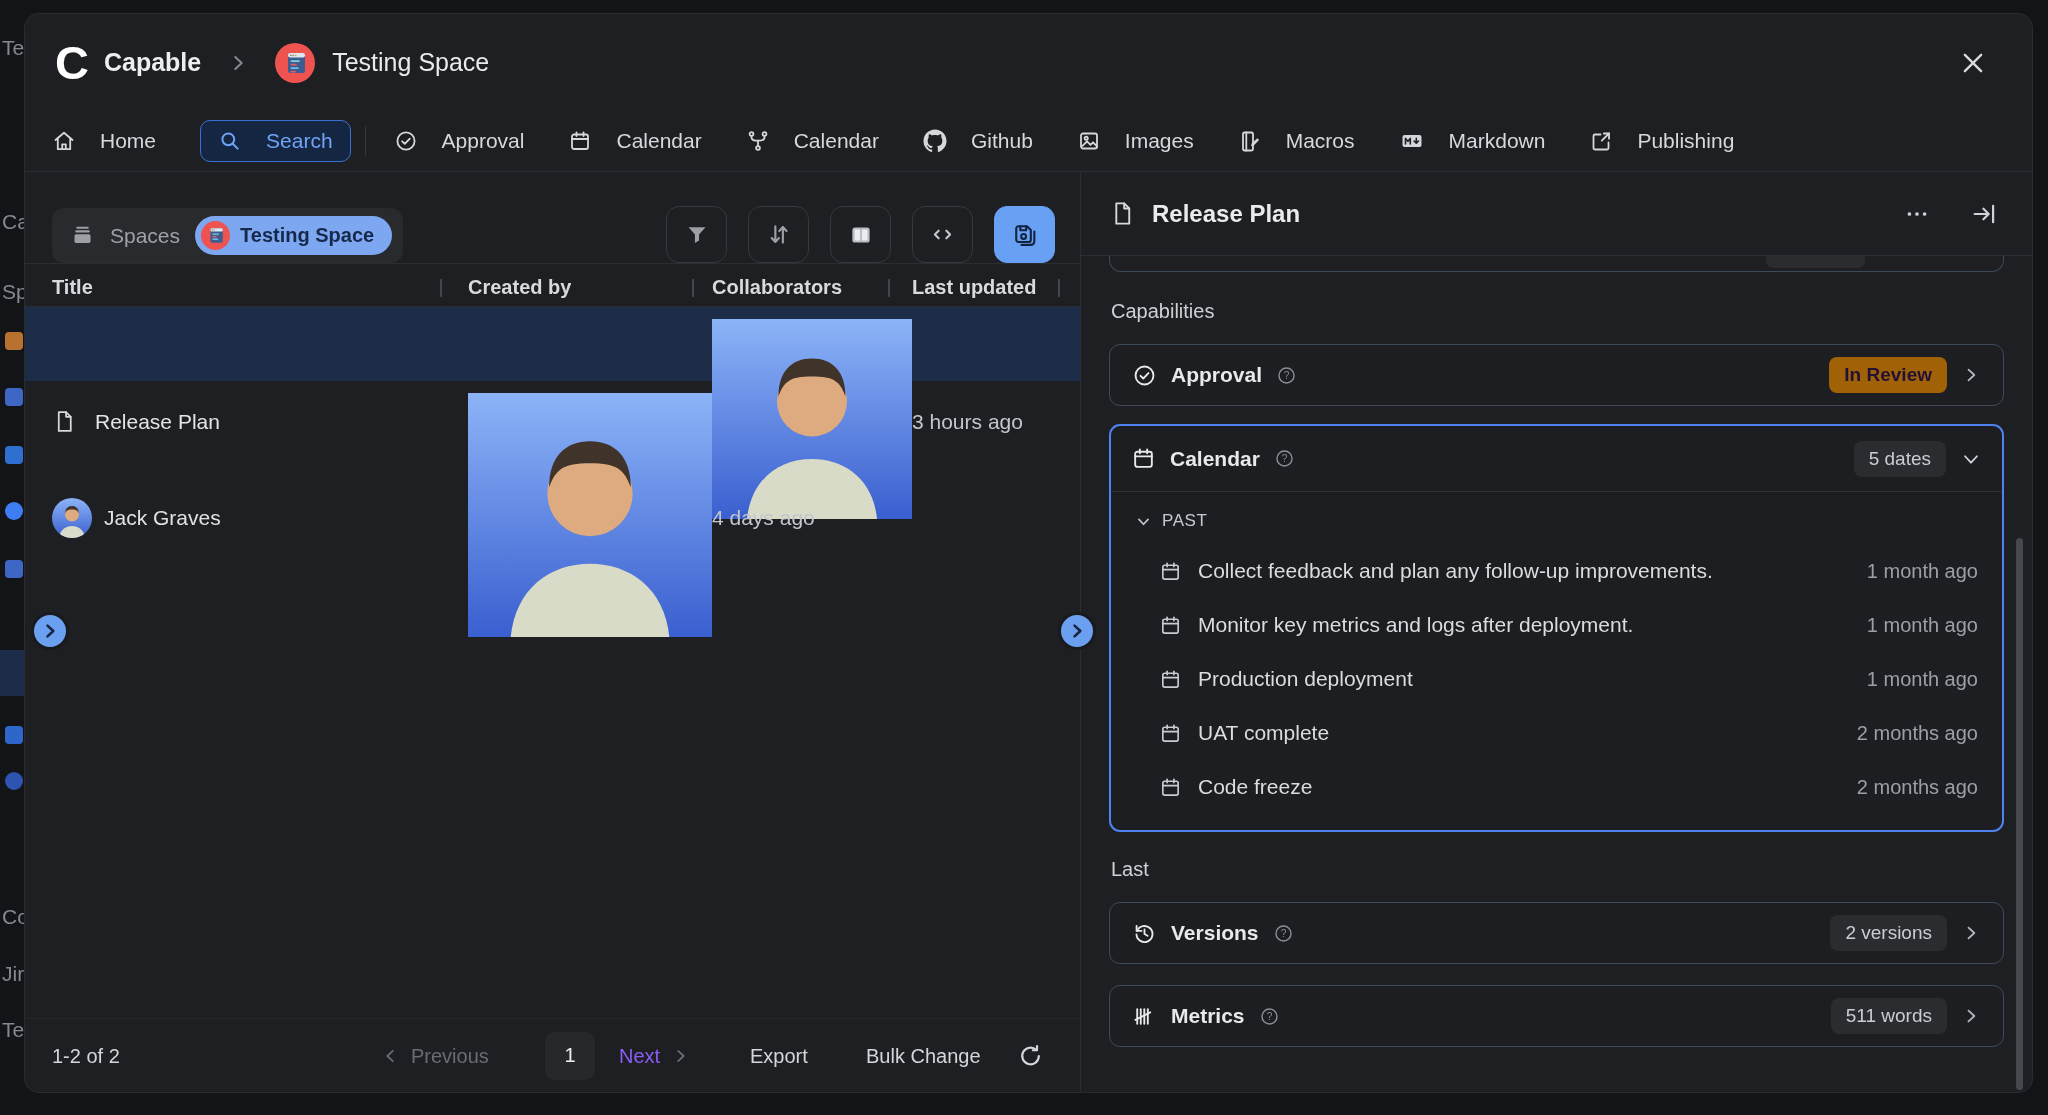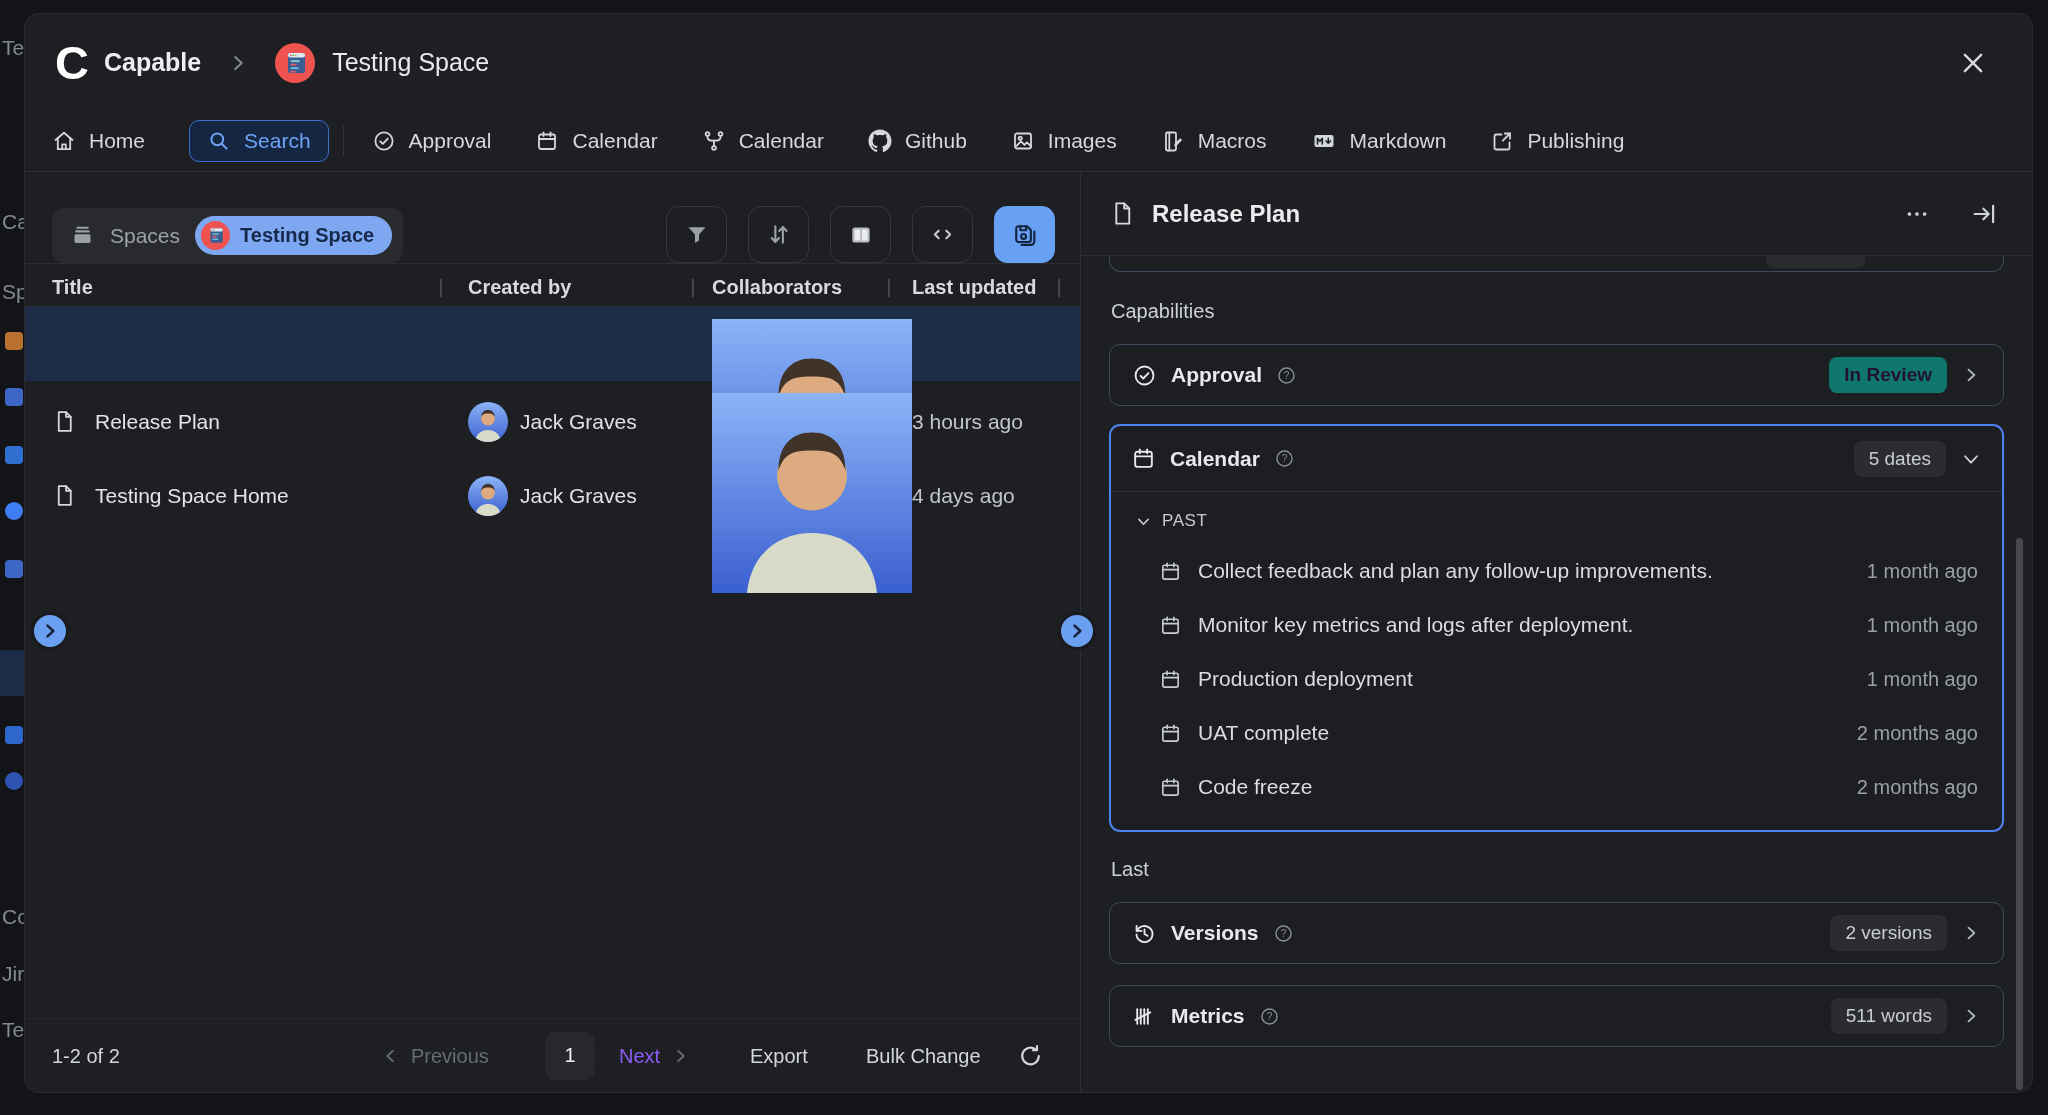--- a/index.html
+++ b/index.html
@@ -18,21 +18,21 @@
 
   .modal-header{height:97px;flex:0 0 auto;display:flex;align-items:center;padding:0 40px 0 30px}
   .logo{font-size:47px;font-weight:800;color:#ffffff;line-height:1;margin-right:17px;letter-spacing:-2px}
   .app-name{font-size:25px;font-weight:600;color:#eceef0;margin-right:26px}
   .crumb-chevron{margin-right:26px;display:flex}
   .space-avatar{width:40px;height:40px;margin-right:17px;flex:0 0 auto}
   .space-name{font-size:25px;font-weight:500;color:#e8eaec}
   .close-btn{margin-left:auto;background:none;border:none;cursor:pointer;display:flex;padding:4px}
 
   .nav-bar{height:61px;flex:0 0 auto;display:flex;align-items:center;padding:0 27px;border-bottom:1px solid #2c2e33}
-  .nav-item{display:flex;align-items:flex-start;gap:13px;font-size:21px;color:#d6d8dc;margin-right:44px;cursor:pointer;white-space:nowrap}
+  .nav-item{display:flex;align-items:flex-start;gap:24px;font-size:21px;color:#d6d8dc;margin-right:44px;cursor:pointer;white-space:nowrap}
   .nav-item.active{color:#6ea3f7;border:1.5px solid #3c6fd1;background:#152642;border-radius:10px;padding:8px 17px;margin-right:26px}
   .nav-divider{width:1px;height:30px;background:#35373c;margin:0 28px 0 -12px}
 
   .body{flex:1;display:flex;min-height:0}
   .left-panel{width:1055px;flex:0 0 auto;display:flex;flex-direction:column;min-height:0}
   .right-panel{flex:1;border-left:1px solid #2c2e33;display:flex;flex-direction:column;position:relative;min-width:0}
 
   .filter-row{height:91px;flex:0 0 auto;display:flex;align-items:flex-end;padding:0 25px 0 27px}
   .spaces-group{display:flex;align-items:center;gap:15px;background:#292a2e;border-radius:12px;padding:8px 11px 8px 18px;cursor:pointer}
   .spaces-label{font-size:21px;color:#9da2a8}
@@ -82,21 +82,21 @@
   .cut-badge{position:absolute;top:0;right:138px;width:99px;height:12px;background:#2b2c30;border-radius:0 0 7px 7px}
   .section-label{font-size:20px;color:#ced2d6;margin:28px 0 21px 2px}
   .section-label.tools{margin-top:26px}
 
   .card-row{height:62px;border:1.5px solid #3d4a5c;border-radius:11px;display:flex;align-items:center;
             padding:0 22px;gap:14px;cursor:pointer;background:#1d1e21}
   .card-row+.card-row{margin-top:21px}
   .card-label{font-size:21px;font-weight:600;color:#e7e9eb}
   .card-spacer{flex:1}
   .badge{background:#2b2c30;border-radius:8px;padding:7px 15px;font-size:19px;color:#c9cdd2;white-space:nowrap}
-  .badge.purple{background:#0f766e;color:#231135;font-weight:600}
+  .badge.purple{background:#a16207;color:#231135;font-weight:600}
 
   .calendar-card{border:2px solid #4e82ee;border-radius:11px;margin-top:18px;background:#1d1e21}
   .cal-header{height:66px;display:flex;align-items:center;padding:0 20px;gap:14px;border-bottom:1px solid #2e3034;cursor:pointer}
   .cal-body{padding:6px 24px 16px}
   .past-row{display:flex;align-items:center;gap:10px;height:46px;color:#c7cacf;font-size:17px;letter-spacing:.6px;cursor:pointer}
   .event-row{display:flex;align-items:center;gap:16px;height:54px;padding-left:24px;cursor:pointer}
   .event-title{font-size:21px;color:#dadce0}
   .event-time{margin-left:auto;font-size:20px;color:#9ba0a7;white-space:nowrap}
 
   .scroll-thumb{position:absolute;right:9px;top:366px;width:7px;height:552px;background:#46484d;border-radius:4px;cursor:pointer}
@@ -344,27 +344,20 @@
                   <rect width="40" height="40" fill="url(#avgrad)"></rect>
                   <circle cx="20" cy="16.5" r="7" fill="#ddab7f"></circle>
                   <path d="M13.3 15.5c0-5 2.6-7.6 6.7-7.6s6.7 2.6 6.7 7.6c-1.1-3-2.2-4-6.7-4s-5.6 1-6.7 4z" fill="#40332a"></path>
                   <path d="M7 40c.8-8 6.5-12 13-12s12.2 4 13 12z" fill="#d8dbc8"></path>
                 </svg></span>
           </div>
           <div class="cell-updated">3 hours ago</div>
         </div>
 
         <div class="table-row grid-cols">
-          <div class="row-title">
-            <svg width="25" height="25" viewBox="0 0 24 24" fill="none" stroke="#d6d8dc" stroke-width="1.7" stroke-linecap="round" stroke-linejoin="round">
-                <path d="M6.5 3h7l4.5 4.5V21H6.5z"></path>
-                <polyline points="13.5 3 13.5 7.5 18 7.5"></polyline>
-              </svg>
-            <span>Testing Space Home</span>
-          </div>
           <div class="cell-created">
             <span class="avatar"><svg viewBox="0 0 40 40" width="100%" height="100%">
                   <rect width="40" height="40" fill="url(#avgrad)"></rect>
                   <circle cx="20" cy="16.5" r="7" fill="#ddab7f"></circle>
                   <path d="M13.3 15.5c0-5 2.6-7.6 6.7-7.6s6.7 2.6 6.7 7.6c-1.1-3-2.2-4-6.7-4s-5.6 1-6.7 4z" fill="#40332a"></path>
                   <path d="M7 40c.8-8 6.5-12 13-12s12.2 4 13 12z" fill="#d8dbc8"></path>
                 </svg></span>
             <span>Jack Graves</span>
           </div>
           <div>

